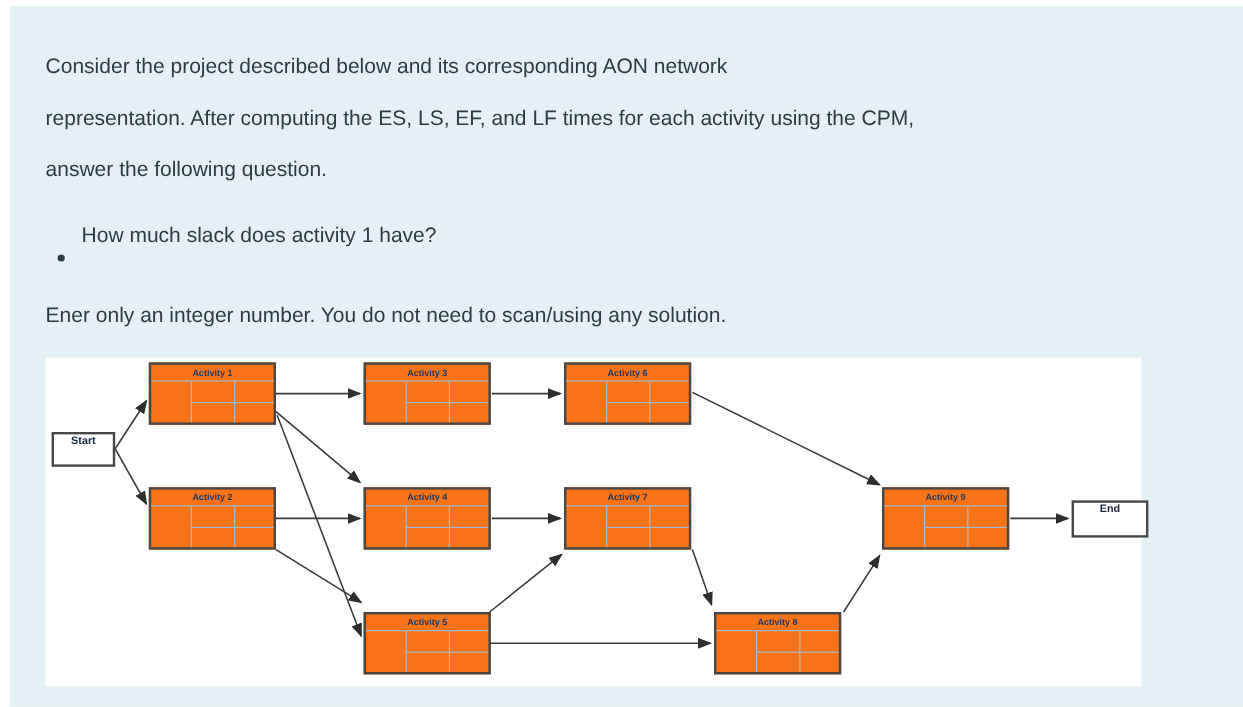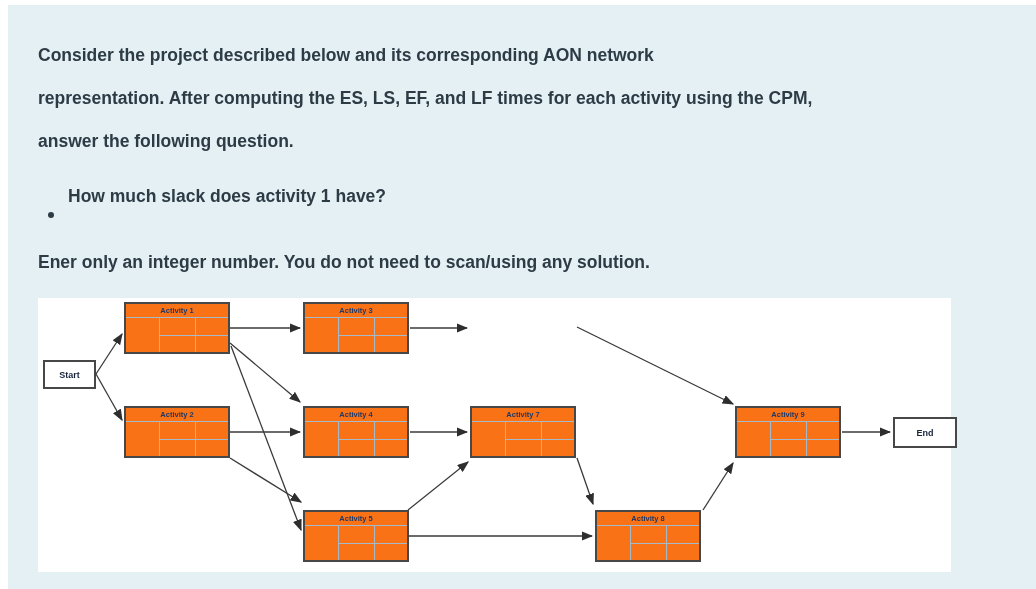--- a/index.html
+++ b/index.html
@@ -4,21 +4,21 @@
 <style>
   html,body{margin:0;padding:0;}
   body{
     width:1036px;height:589px;background:#ffffff;position:relative;overflow:hidden;
     font-family:"Liberation Sans","DejaVu Sans",sans-serif;
   }
   .panel{
     position:absolute;left:8px;top:5px;width:1028px;height:584px;
     background:#e5f0f4;
   }
-  .content{padding:29px 12px 0 30px;font-weight:bold;}
+  .content{padding:29px 12px 0 30px;}
   .qline{
     font-size:17.5px;line-height:43px;color:#2d3b45;
     white-space:nowrap;
   }
   .bullet-row{
     display:flex;align-items:flex-end;margin-left:10px;margin-top:12px;
     font-size:17.5px;line-height:43px;color:#2d3b45;
   }
   .dot{
     width:6px;height:6px;border-radius:50%;background:#2d3b45;
@@ -45,21 +45,21 @@
     display:grid;height:calc(100% - 14px);
     grid-template-columns:1fr 1.05fr 1fr;grid-template-rows:1fr 1fr;
   }
   .c-left{grid-column:1;grid-row:1 / span 2;}
   .c-tm{border-left:1px solid #a6bac9;}
   .c-tr{border-left:1px solid #a6bac9;}
   .c-bm{border-left:1px solid #a6bac9;border-top:1px solid #a6bac9;}
   .c-br{border-left:1px solid #a6bac9;border-top:1px solid #a6bac9;}
   .terminal{
     position:absolute;background:#ffffff;border:2px solid #474747;box-sizing:border-box;
-    display:flex;align-items:center;justify-content:center;
+    display:flex;align-items:flex-start;justify-content:center;
     font-size:9px;font-weight:bold;color:#16243c;
   }
 </style>
 </head>
 <body>
 
 <div class="panel">
   <div class="content">
     <div class="qline">Consider the project described below and its corresponding AON network</div>
     <div class="qline">representation. After computing the ES, LS, EF, and LF times for each activity using the CPM,</div>
@@ -115,20 +115,30 @@
       <div class="aon-grid">
         <div class="c-left"></div>
         <div class="c-tm"></div>
         <div class="c-tr"></div>
         <div class="c-bm"></div>
         <div class="c-br"></div>
       </div>
     </div>
     <div class="aon-node" style="left:265px;top:212px;">
       <div class="aon-title">Activity 5</div>
+      <div class="aon-grid">
+        <div class="c-left"></div>
+        <div class="c-tm"></div>
+        <div class="c-tr"></div>
+        <div class="c-bm"></div>
+        <div class="c-br"></div>
+      </div>
+    </div>
+    <div class="aon-node" style="left:432px;top:4px;">
+      <div class="aon-title">Activity 6</div>
       <div class="aon-grid">
         <div class="c-left"></div>
         <div class="c-tm"></div>
         <div class="c-tr"></div>
         <div class="c-bm"></div>
         <div class="c-br"></div>
       </div>
     </div>
     <div class="aon-node" style="left:432px;top:108px;">
       <div class="aon-title">Activity 7</div>

